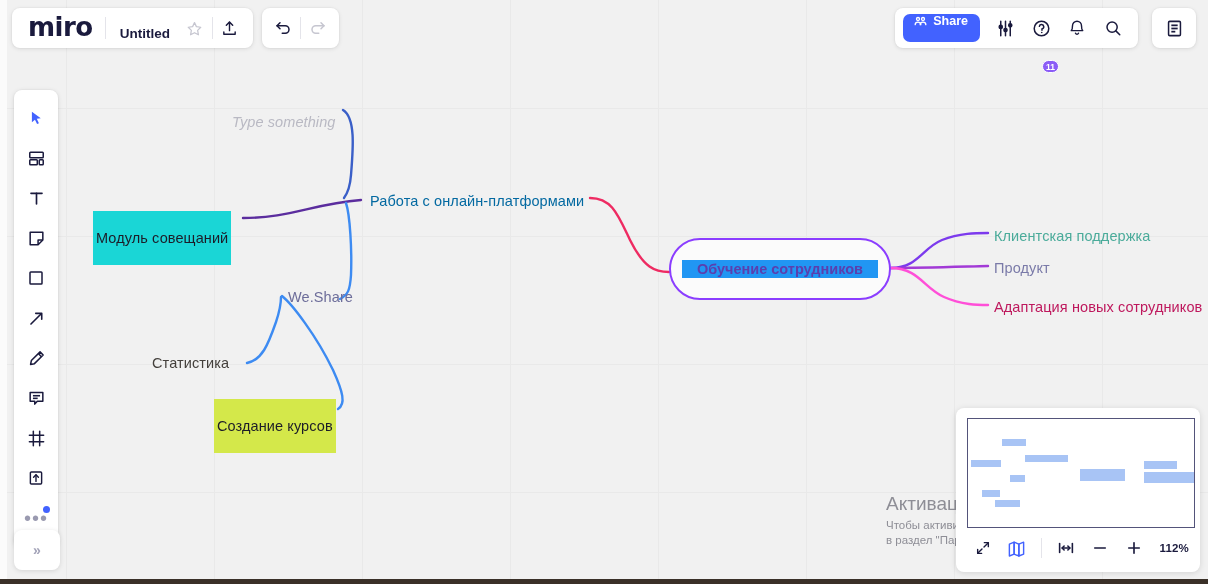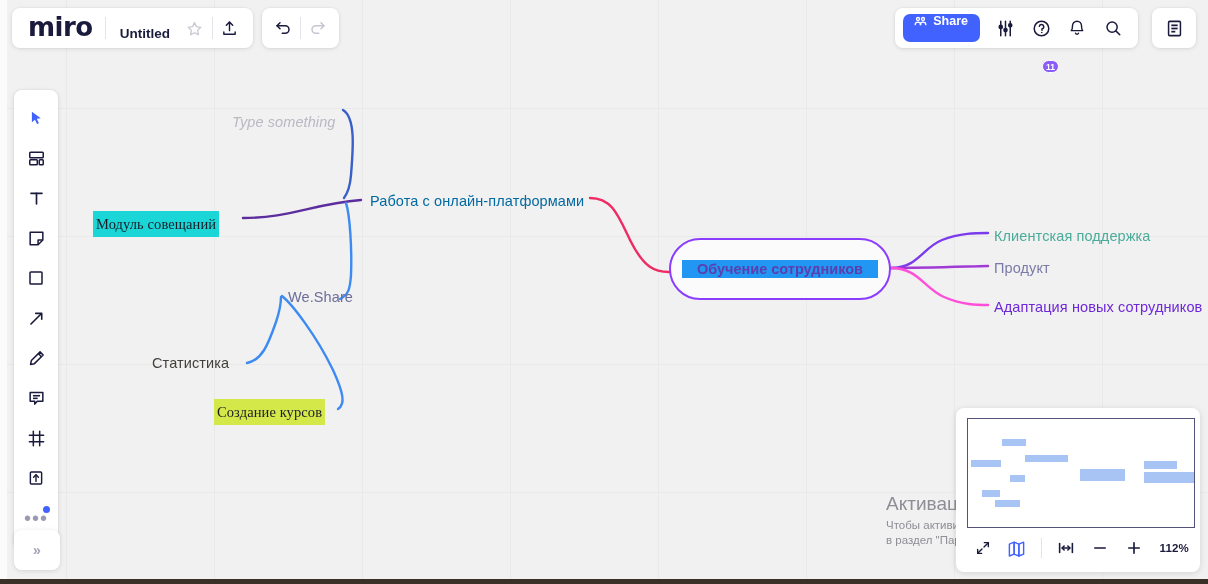--- a/index.html
+++ b/index.html
@@ -24,21 +24,21 @@
   #edges { position: absolute; inset: 0; pointer-events: none; }
 
   
   .node {
     position: absolute;
     font-size: 14.5px;
     line-height: 18px;
     white-space: nowrap;
     letter-spacing: .1px;
   }
-  .node.hl { padding: 4px 3px; font-family: Liberation Serif, serif; }
+  .node.hl { padding: 18px 3px; }
 
   .central {
     position: absolute;
     border: 2.2px solid #8b3dff;
     border-radius: 40px;
     background: #fbfbfb;
     display: flex; align-items: center; justify-content: center;
   }
   .central span {
     font-size: 14.5px; font-weight: 700;
@@ -211,21 +211,21 @@
   <div class="node" style="left:288px; top:288px; color:#6d6d9a;">We.Share</div>
 
   <div class="node" style="left:152px; top:354px; color:#44403c;">Статистика</div>
 
   <div class="node hl" style="left:214px; top:399px; color:#1c1c28; background:#d4e84a;">Создание курсов</div>
 
   <div class="node" style="left:994px; top:227px; color:#4aab9a;">Клиентская поддержка</div>
 
   <div class="node" style="left:994px; top:259px; color:#7a7aa8;">Продукт</div>
 
-  <div class="node" style="left:994px; top:298px; color:#6d28d9;">Адаптация новых сотрудников</div>
+  <div class="node" style="left:994px; top:298px; color:#be185d;">Адаптация новых сотрудников</div>
 
   <div class="central" style="left:669px; top:238px; width:222px; height:62px;">
     <span>Обучение сотрудников</span>
   </div>
 
   <div class="bar" id="topbar-left">
     <div class="logo">miro</div>
     <div class="vsep"></div>
     <div class="title-txt">Untitled</div>
     <div class="tb-btn dim">

